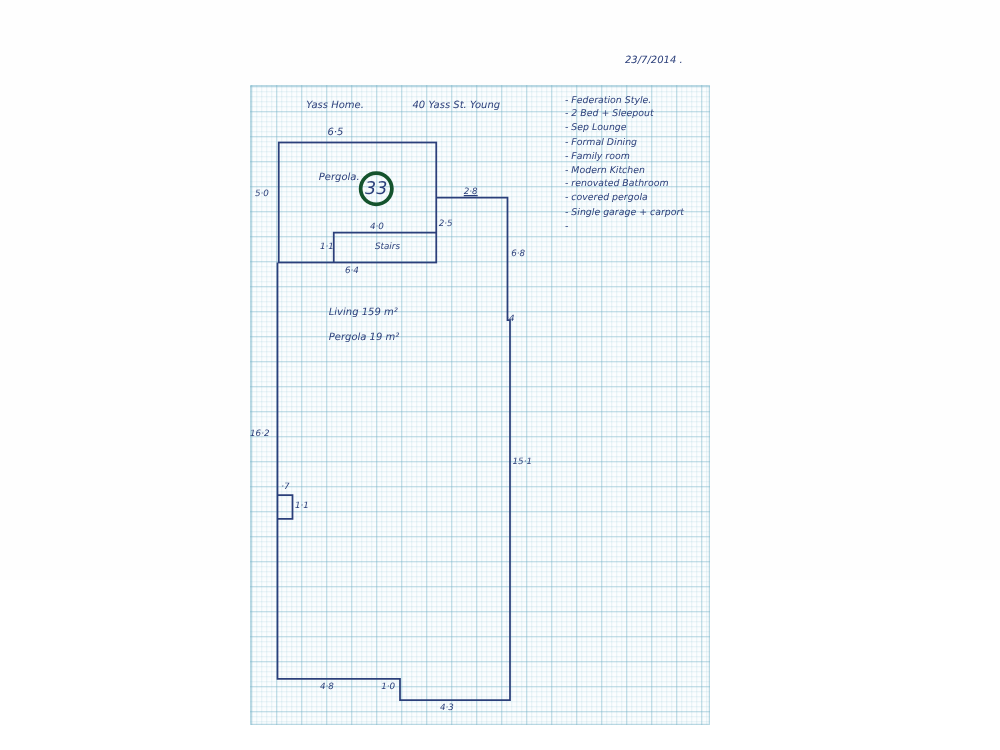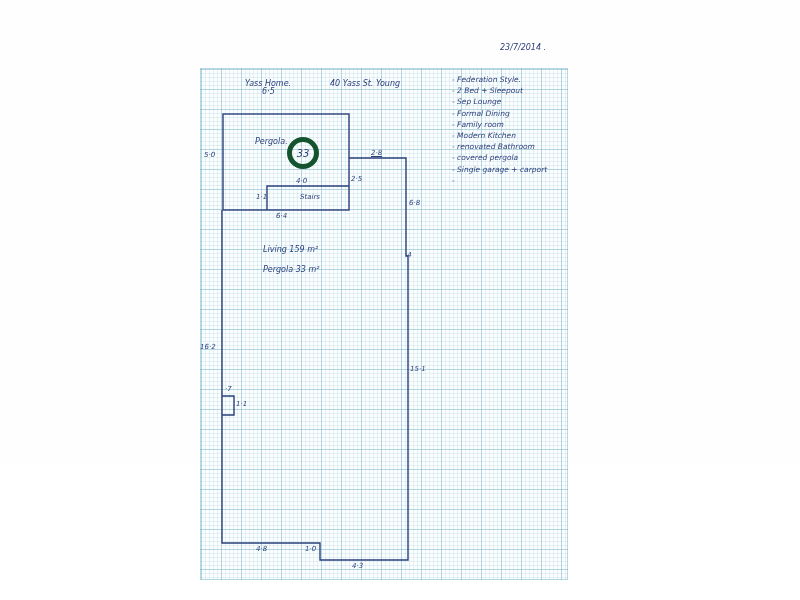--- a/index.html
+++ b/index.html
@@ -18,22 +18,22 @@
     border:1px solid rgba(120,180,200,0.5);
   }
   .hw { position:absolute; color:#2b3f7a; font-family:"DejaVu Sans", sans-serif;
         font-style:italic; white-space:nowrap; line-height:1; }
   .sm { font-size:7px; }
   .md { font-size:8px; }
   svg.plan { position:absolute; left:0; top:0; }
   .notes { position:absolute; left:452px; top:74px; width:120px; }
   .notes div { font-size:7.5px; color:#2b3f7a; font-style:italic; height:11.2px; line-height:11px; white-space:nowrap; }
   .circle { position:absolute; left:287px; top:137px; width:22px; height:22px;
-            border:5px solid #14532d; border-radius:50%; display:flex; align-items:center;
-            justify-content:center; font-size:10px; color:#2b3f7a; font-style:italic; }
+            border:3px solid #14532d; border-radius:50%; display:flex; align-items:center;
+            justify-content:center; font-size:14px; color:#2b3f7a; font-style:italic; }
 </style>
 </head>
 <body>
 
 <div class="page">
   <div class="grid"></div>
 
   <span class="hw md" style="left:500px; top:44px;">23/7/2014 .</span>
 
   <span class="hw md" style="left:245px; top:80px;">Yass Home.</span>
@@ -58,37 +58,37 @@
       <rect x="223" y="114" width="126" height="96"></rect>
 
       <polyline points="267,210 267,186 349,186"></polyline>
 
       <polyline points="349,158 406,158 406,256 408,256 408,560 320,560 320,543 222,543 222,210"></polyline>
 
       <polyline points="222,396 234,396 234,415 222,415"></polyline>
     </g>
   </svg>
 
-  <span class="hw md" style="left:262px; top:88px;">6·5</span>
+  <span class="hw md" style="left:262px; top:102px;">6·5</span>
   <span class="hw sm" style="left:204px; top:152px;">5·0</span>
   <span class="hw md" style="left:255px; top:138px;">Pergola.</span>
   <div class="circle">
       <span>33</span>
     </div>
   <span class="hw sm" style="left:296px; top:178px;">4·0</span>
   <span class="hw sm" style="left:256px; top:194px;">1·1</span>
   <span class="hw sm" style="left:275px; top:194px;padding-left:25px;">Stairs</span>
   <span class="hw sm" style="left:276px; top:213px;">6·4</span>
   <span class="hw sm" style="left:351px; top:176px;">2·5</span>
   <span class="hw sm" style="left:371px; top:150px;text-decoration:underline;">2·8</span>
   <span class="hw sm" style="left:409px; top:200px;">6·8</span>
   <span class="hw sm" style="left:405px; top:252px;">·4</span>
 
   <span class="hw md" style="left:263px; top:246px;">Living 159 m²</span>
-  <span class="hw md" style="left:263px; top:266px;">Pergola 33 m²</span>
+  <span class="hw md" style="left:263px; top:266px;">Pergola 19 m²</span>
 
   <span class="hw sm" style="left:200px; top:344px;">16·2</span>
   <span class="hw sm" style="left:410px; top:366px;">15·1</span>
   <span class="hw sm" style="left:225px; top:386px;">·7</span>
   <span class="hw sm" style="left:236px; top:401px;">1·1</span>
 
   <span class="hw sm" style="left:256px; top:546px;">4·8</span>
   <span class="hw sm" style="left:305px; top:546px;">1·0</span>
   <span class="hw sm" style="left:352px; top:563px;">4·3</span>
 </div>

